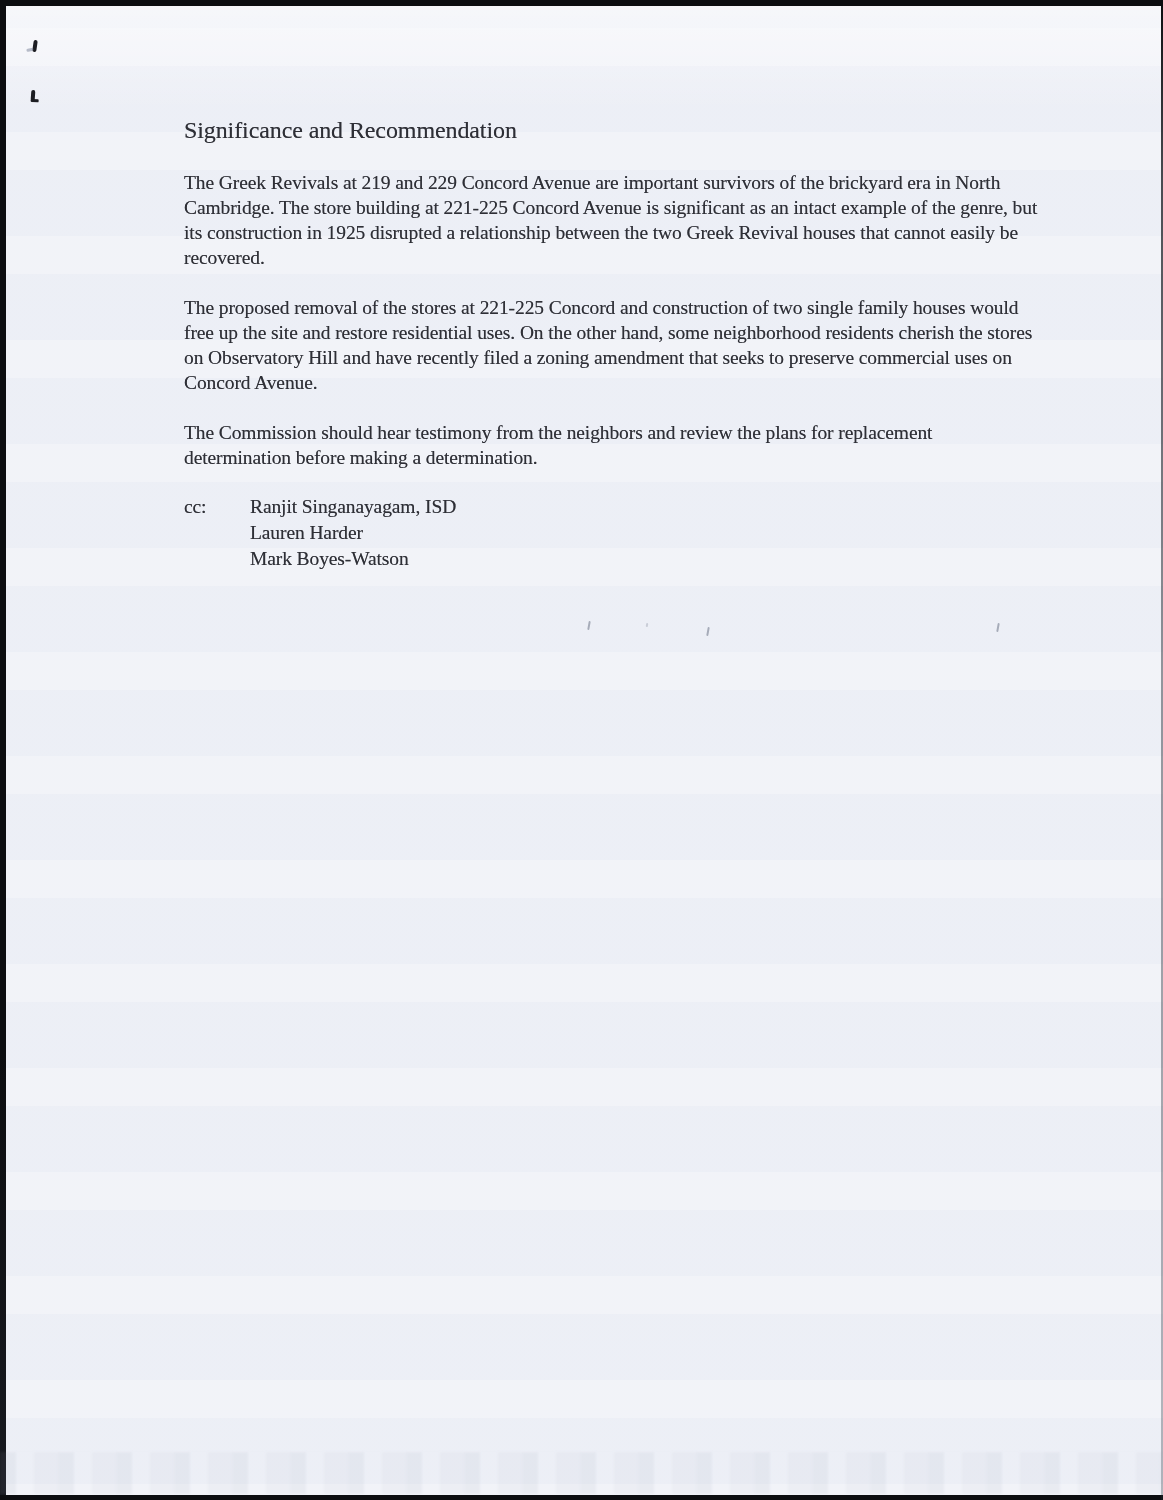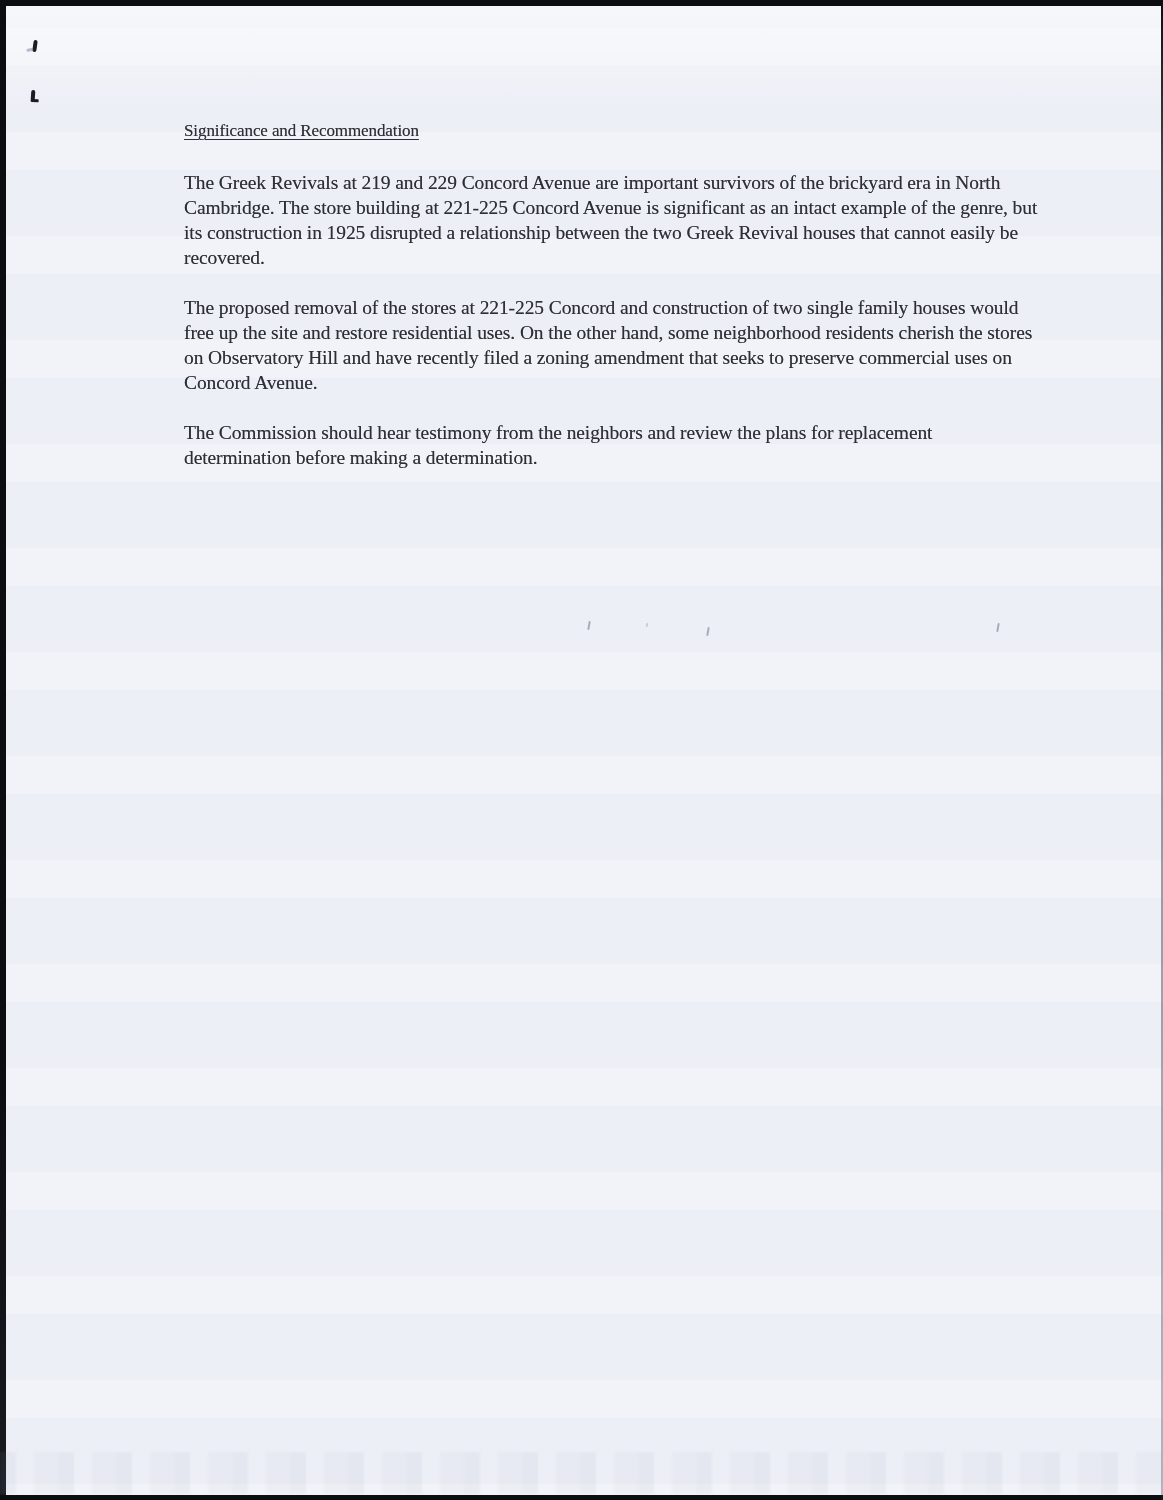--- a/index.html
+++ b/index.html
@@ -101,23 +101,22 @@
     left: 184px;
     top: 118px;
     width: 856px;
     color: var(--ink, #2e2f36);
     font-size: 19.5px;
     line-height: 25px;
     letter-spacing: -0.1px;
     text-shadow: 0 0 0.6px rgba(46,47,54,0.55);
   }
   .heading {
-    font-size: 17px;
+    font-size: 24px;
     font-weight: normal;
-    text-decoration: underline;
     text-underline-offset: 3px;
     margin: 0 0 27px 0;
   }
   .para {
     margin: 11px 0 25px 0;
   }
   .para-3 {
     margin-bottom: 24px;
   }
   .cc-block {
@@ -152,15 +151,23 @@
 
   <div class="content">
     <h1 class="heading">Significance and Recommendation</h1>
 
     <p class="para para-1">The Greek Revivals at 219 and 229 Concord Avenue are important survivors of the brickyard era in North Cambridge. The store building at 221-225 Concord Avenue is significant as an intact example of the genre, but its construction in 1925 disrupted a relationship between the two Greek Revival houses that cannot easily be recovered.</p>
 
     <p class="para para-2">The proposed removal of the stores at 221-225 Concord and construction of two single family houses would free up the site and restore residential uses. On the other hand, some neighborhood residents cherish the stores on Observatory Hill and have recently filed a zoning amendment that seeks to preserve commercial uses on Concord Avenue.</p>
 
     <p class="para para-3">The Commission should hear testimony from the neighbors and review the plans for replacement determination before making a determination.</p>
 
+    <div class="cc-block">
+      <span class="cc-label">cc:</span>
+      <div class="cc-names">
+        <div>Ranjit Singanayagam, ISD</div>
+        <div>Lauren Harder</div>
+        <div>Mark Boyes-Watson</div>
+      </div>
+    </div>
   </div>
 
 </div>
 
 </body></html>

